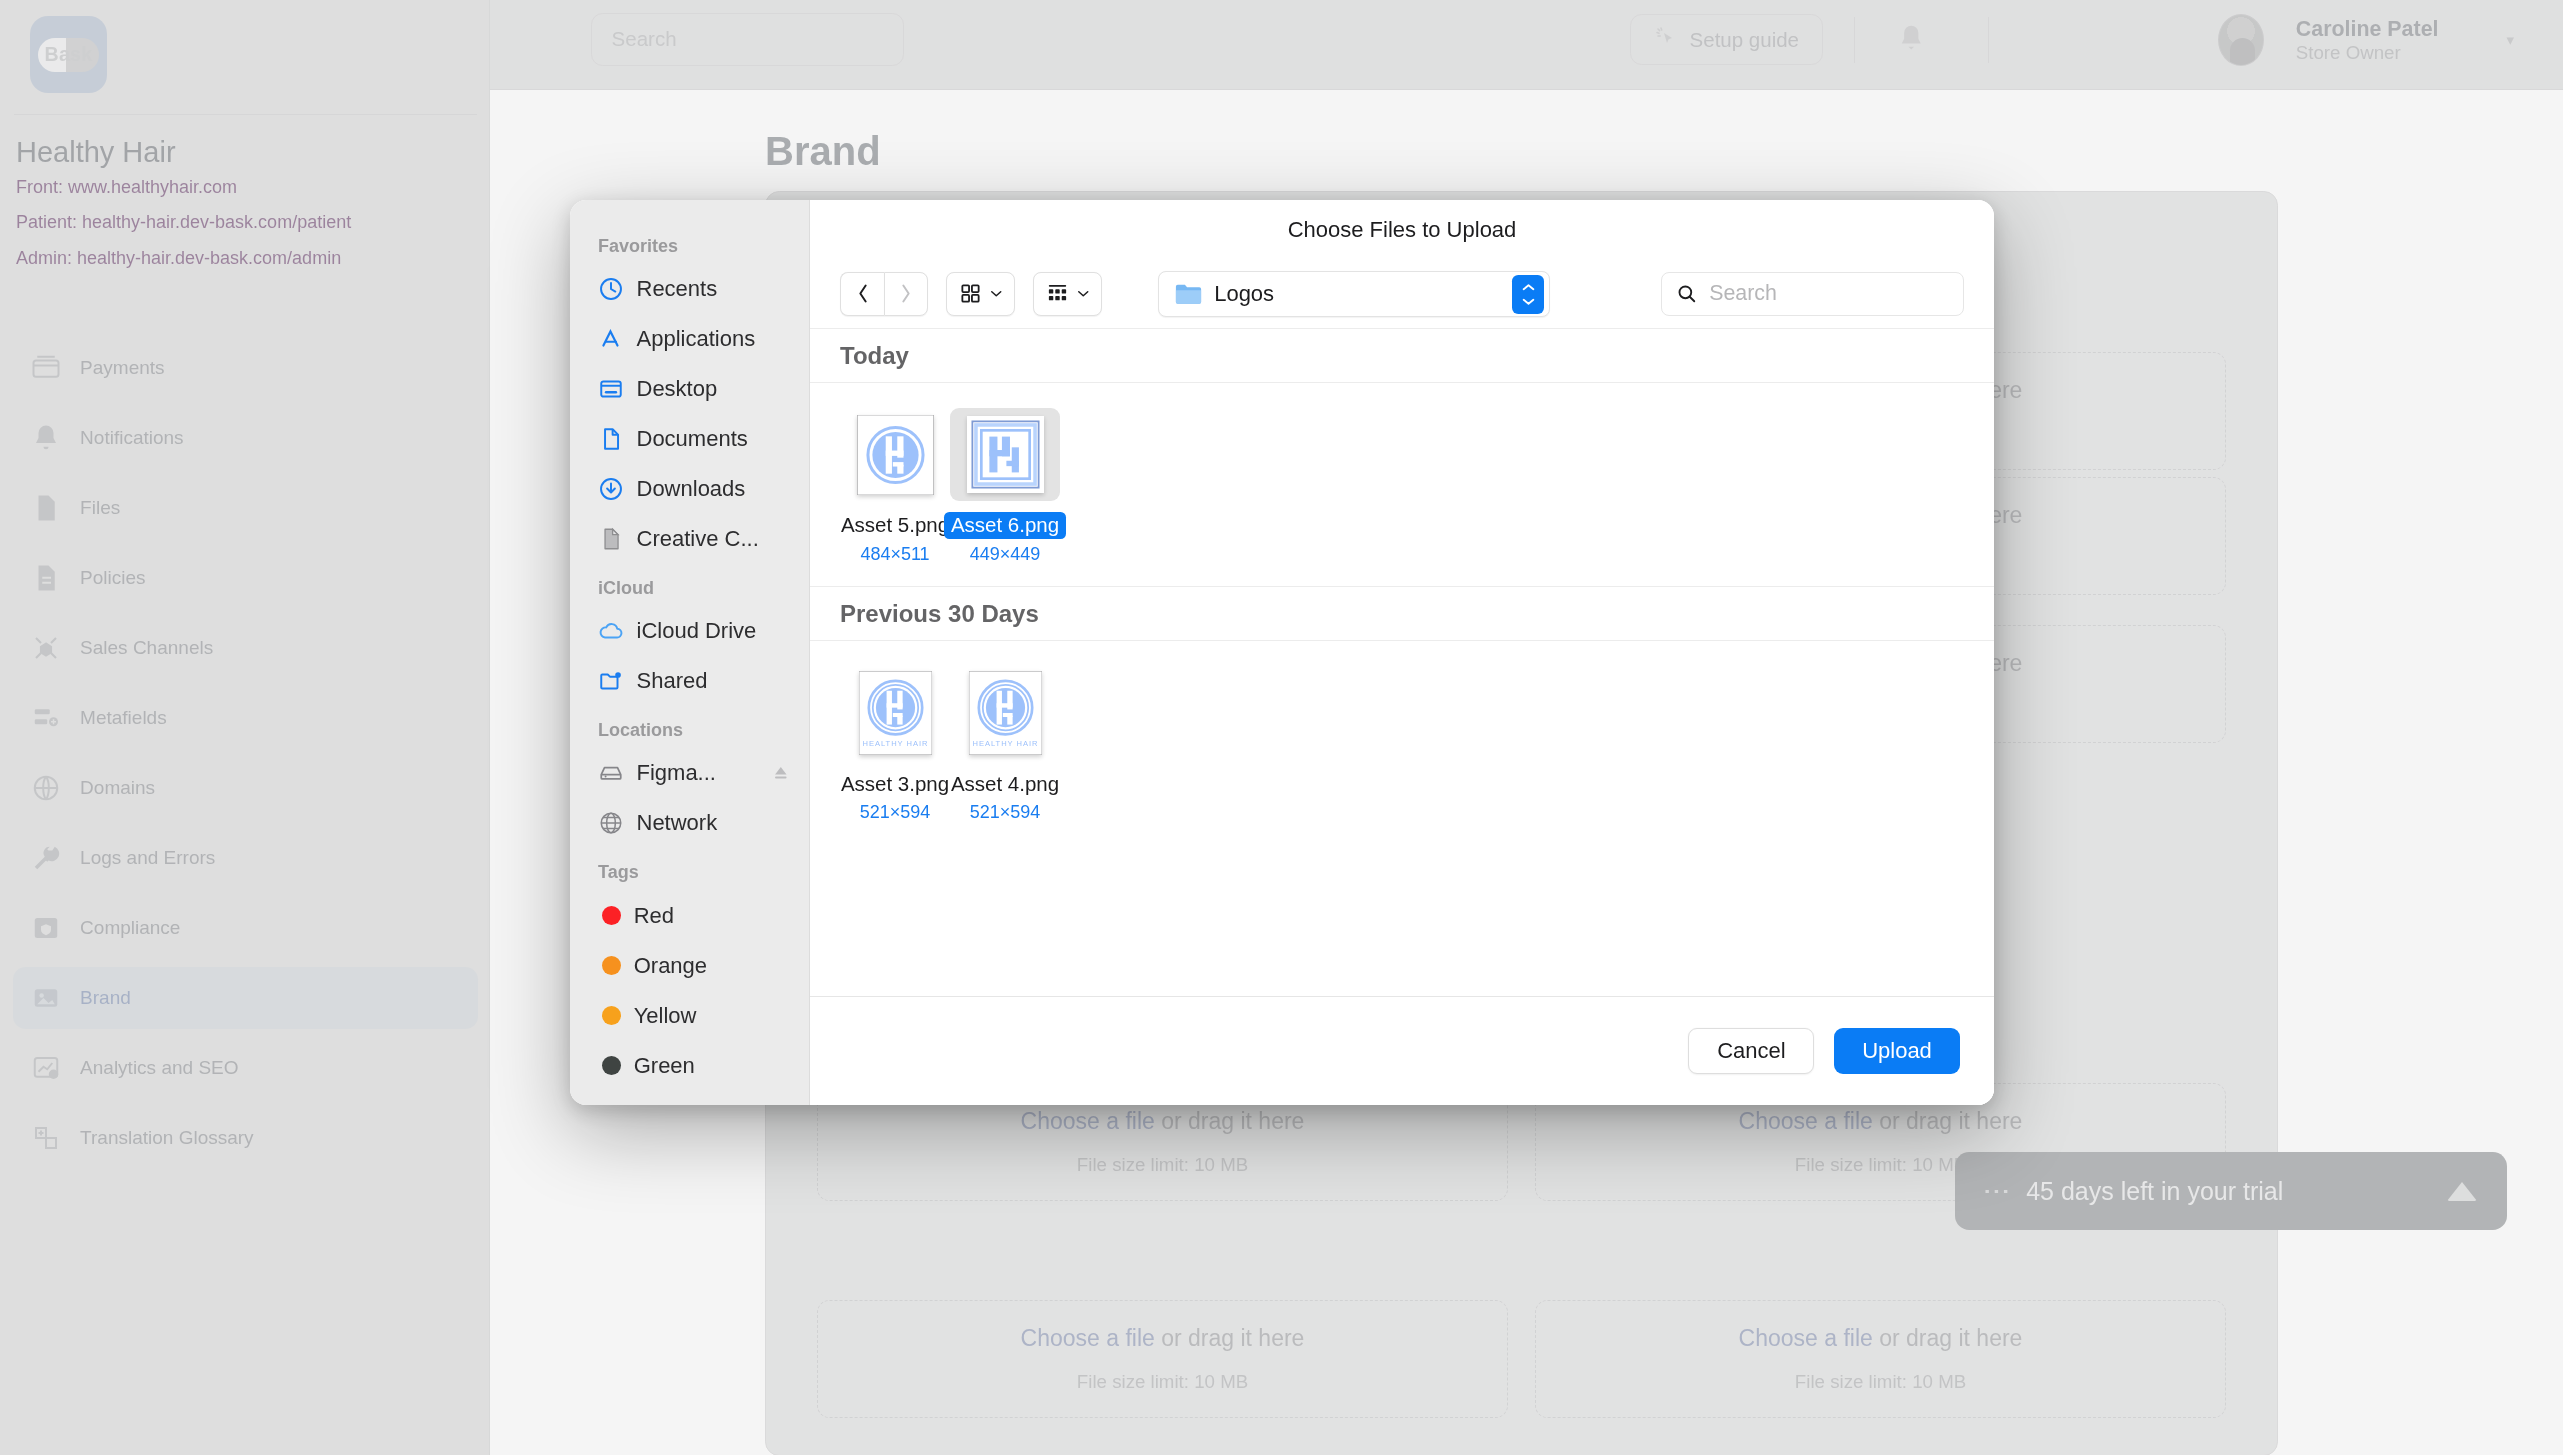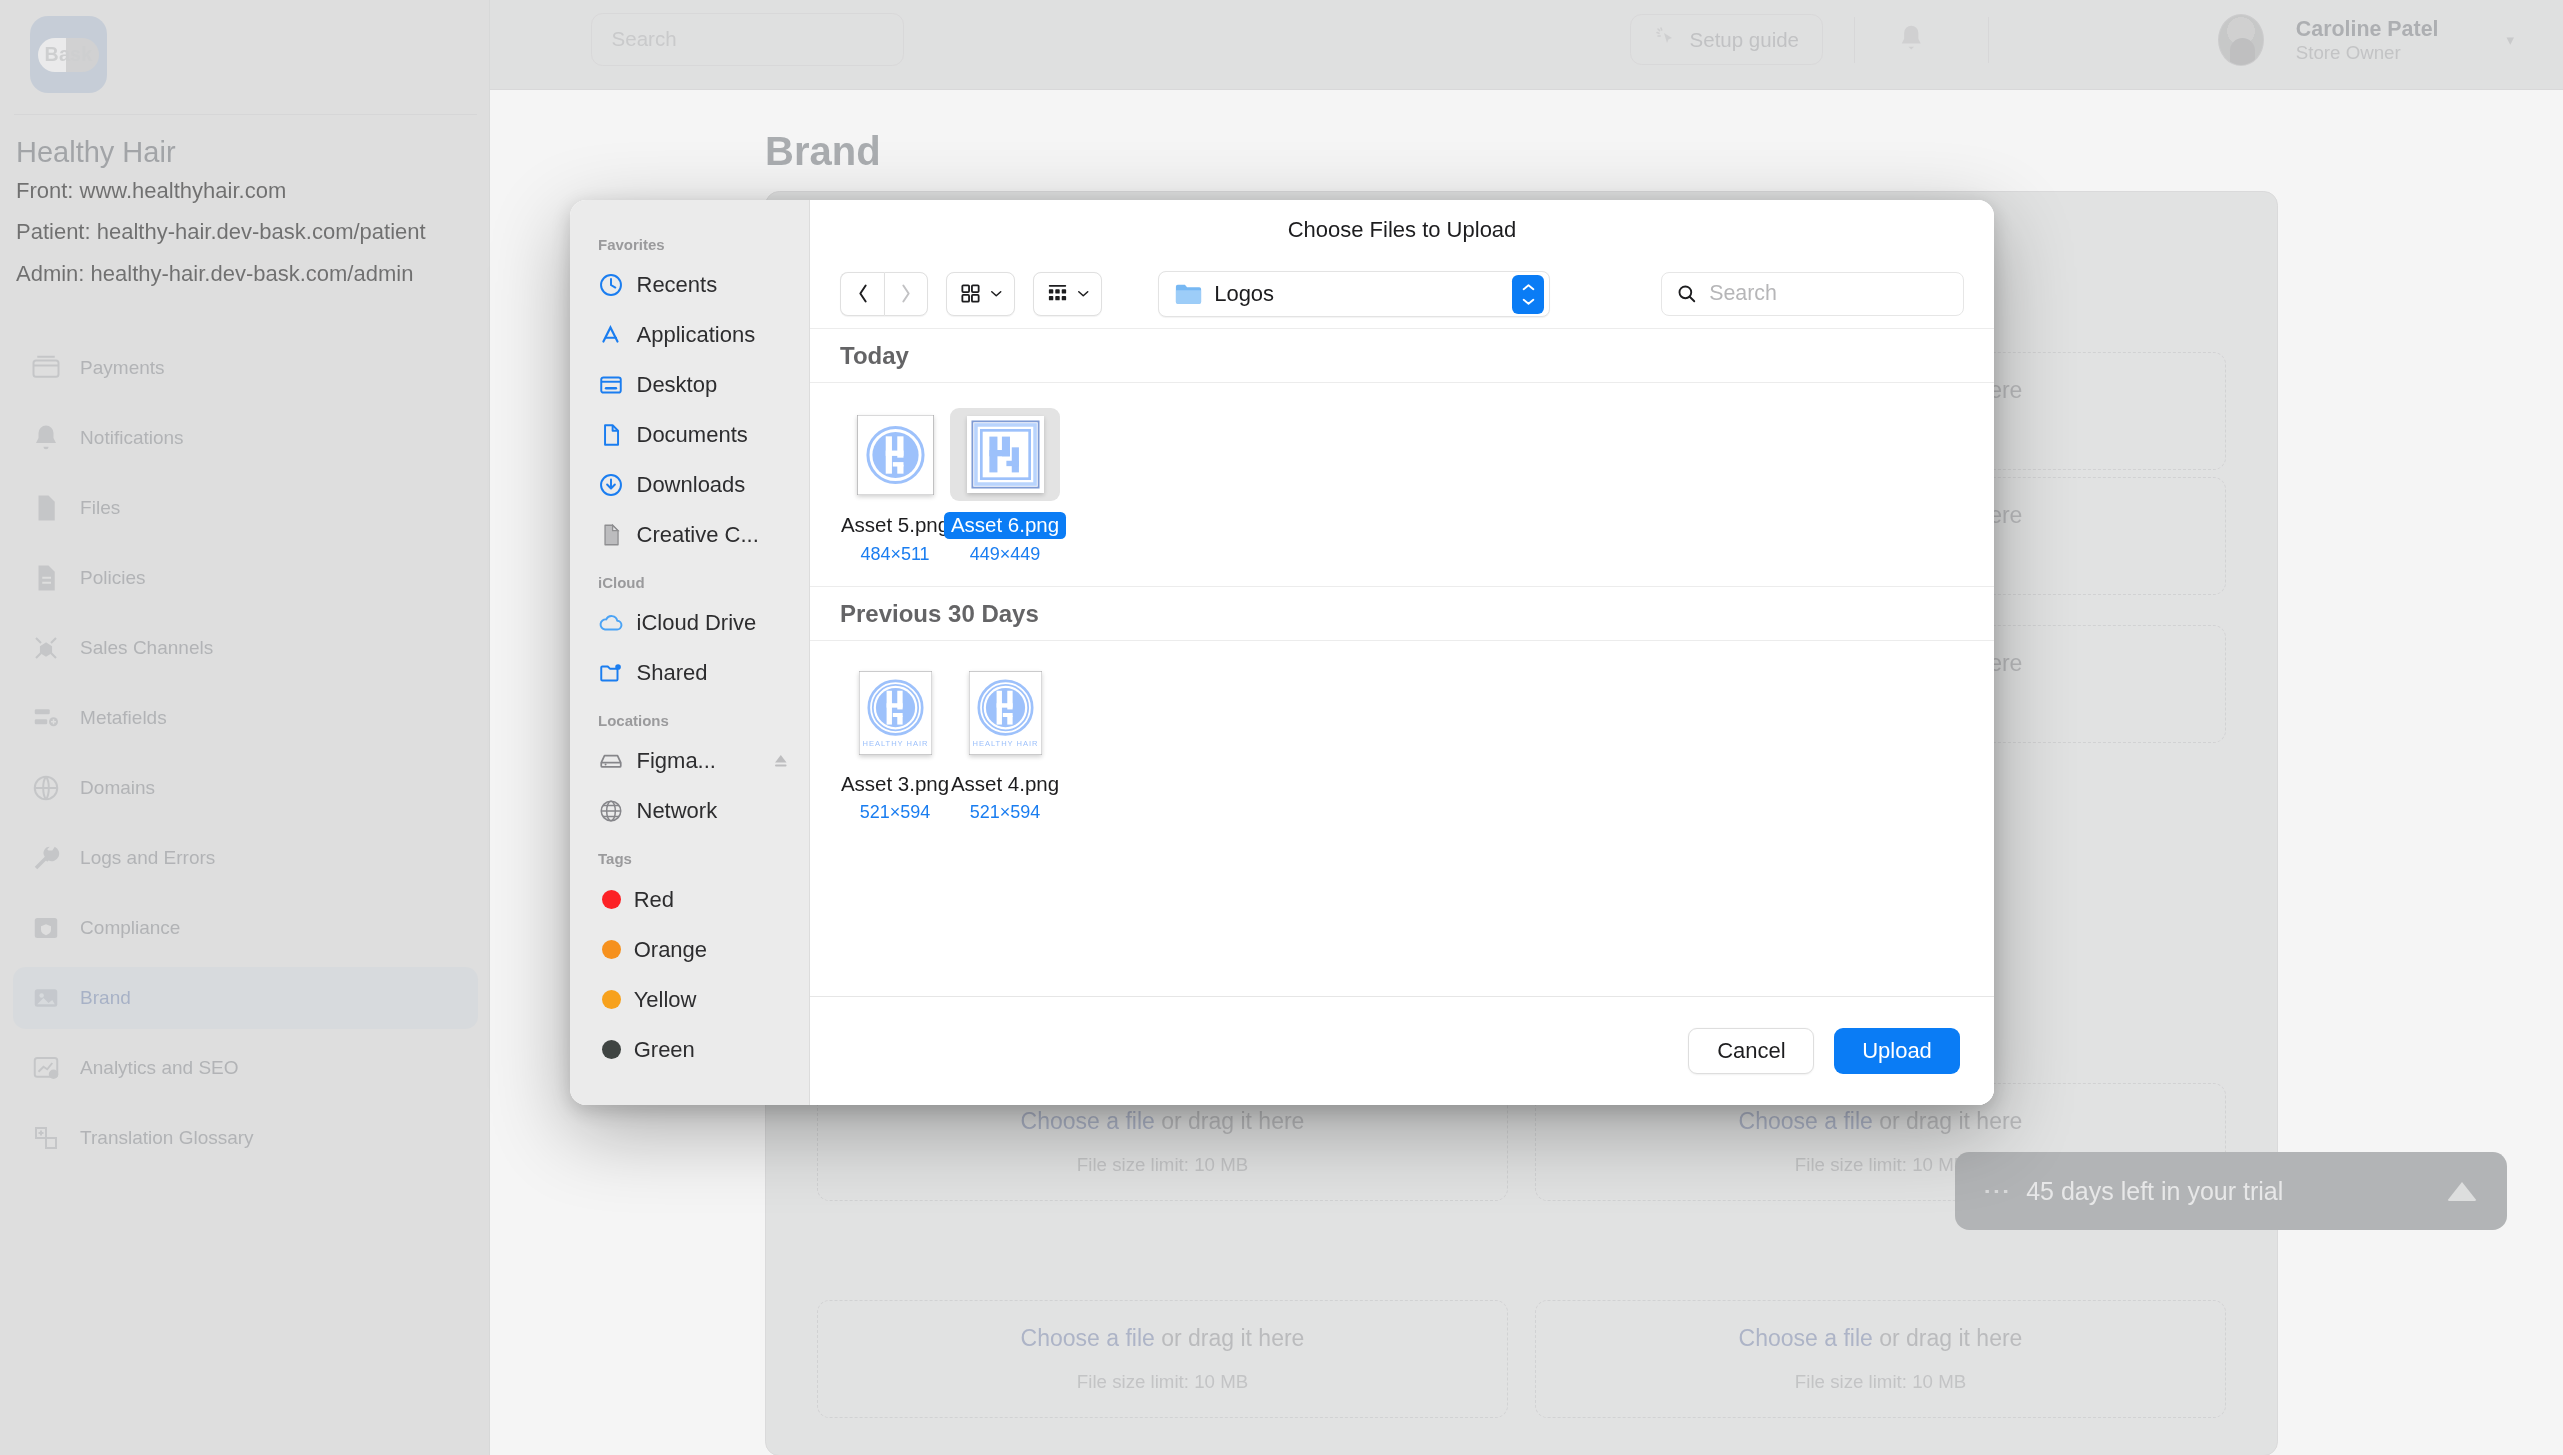--- a/index.html
+++ b/index.html
@@ -31,21 +31,21 @@
   }
   #brand-logo .pill {
     width: 61px; height: 34px; border-radius: 17px;
     background: linear-gradient(90deg,#e9eaec 0%,#e9eaec 46%,#b9babc 46%,#b9babc 100%);
     display: flex; align-items: center; justify-content: center;
     font-size: 19.6px; font-weight: 600; color: #b4b6ba; letter-spacing: 0.3px;
   }
   #store-meta { position: absolute; left: 14.2px; top: 114px; width: 463px; }
   #store-meta .divider { height: 0.9px; background: #c3c4c6; margin: 0 0 21.4px 0; }
   #store-name { font-size: 29px; font-weight: 400; color: #5c6570; padding: 0 1.8px; }
-  .store-url { font-size: 22px; color: #000000; padding: 4.4px 1.8px; line-height: 1.5; }
+  .store-url { font-size: 18px; color: #701a75; padding: 4.4px 1.8px; line-height: 1.5; }
 
   #nav-list { position: absolute; left: 0; top: 329px; width: 490px; }
   .nav-item {
     display: flex; align-items: center; gap: 19.6px;
     height: 62px; margin: 8px 12.5px; padding: 0 18px;
     border-radius: 12.5px;
   }
   .nav-item.active { background: #c3ccd5; }
   .nav-label { font-size: 19px; color: #7c828a; white-space: nowrap; text-align: center; }
   .nav-item.active .nav-label { color: #5b7fc7; }
@@ -142,21 +142,21 @@
     overflow: hidden;
     display: flex;
   }
   
   #fd-sidebar {
     width: 240px; flex: none; background: #ebebeb;
     border-right: 0.9px solid #dcdcdc;
     padding-top: 21.4px; overflow: hidden;
   }
   .fd-group-title {
-    font-size: 15px; font-weight: 700; color: #9a9a9c;
+    font-size: 18px; font-weight: 700; color: #9a9a9c;
     padding: 14.2px 0 7.1px 28px;
   }
   .fd-row {
     display: flex; align-items: center; gap: 12.5px;
     height: 50px; padding: 0 16px 0 28px; position: relative;
   }
   .fd-row-label { font-size: 22px; color: #2d2d2f; white-space: nowrap; }
   .fd-ico { width: 26px; height: 26px; flex: none; }
   .fd-ico svg { width: 100%; height: 100%; display: block; }
   .fd-eject { position: absolute; right: 18px; width: 19.6px; height: 19.6px; opacity: .45; }

